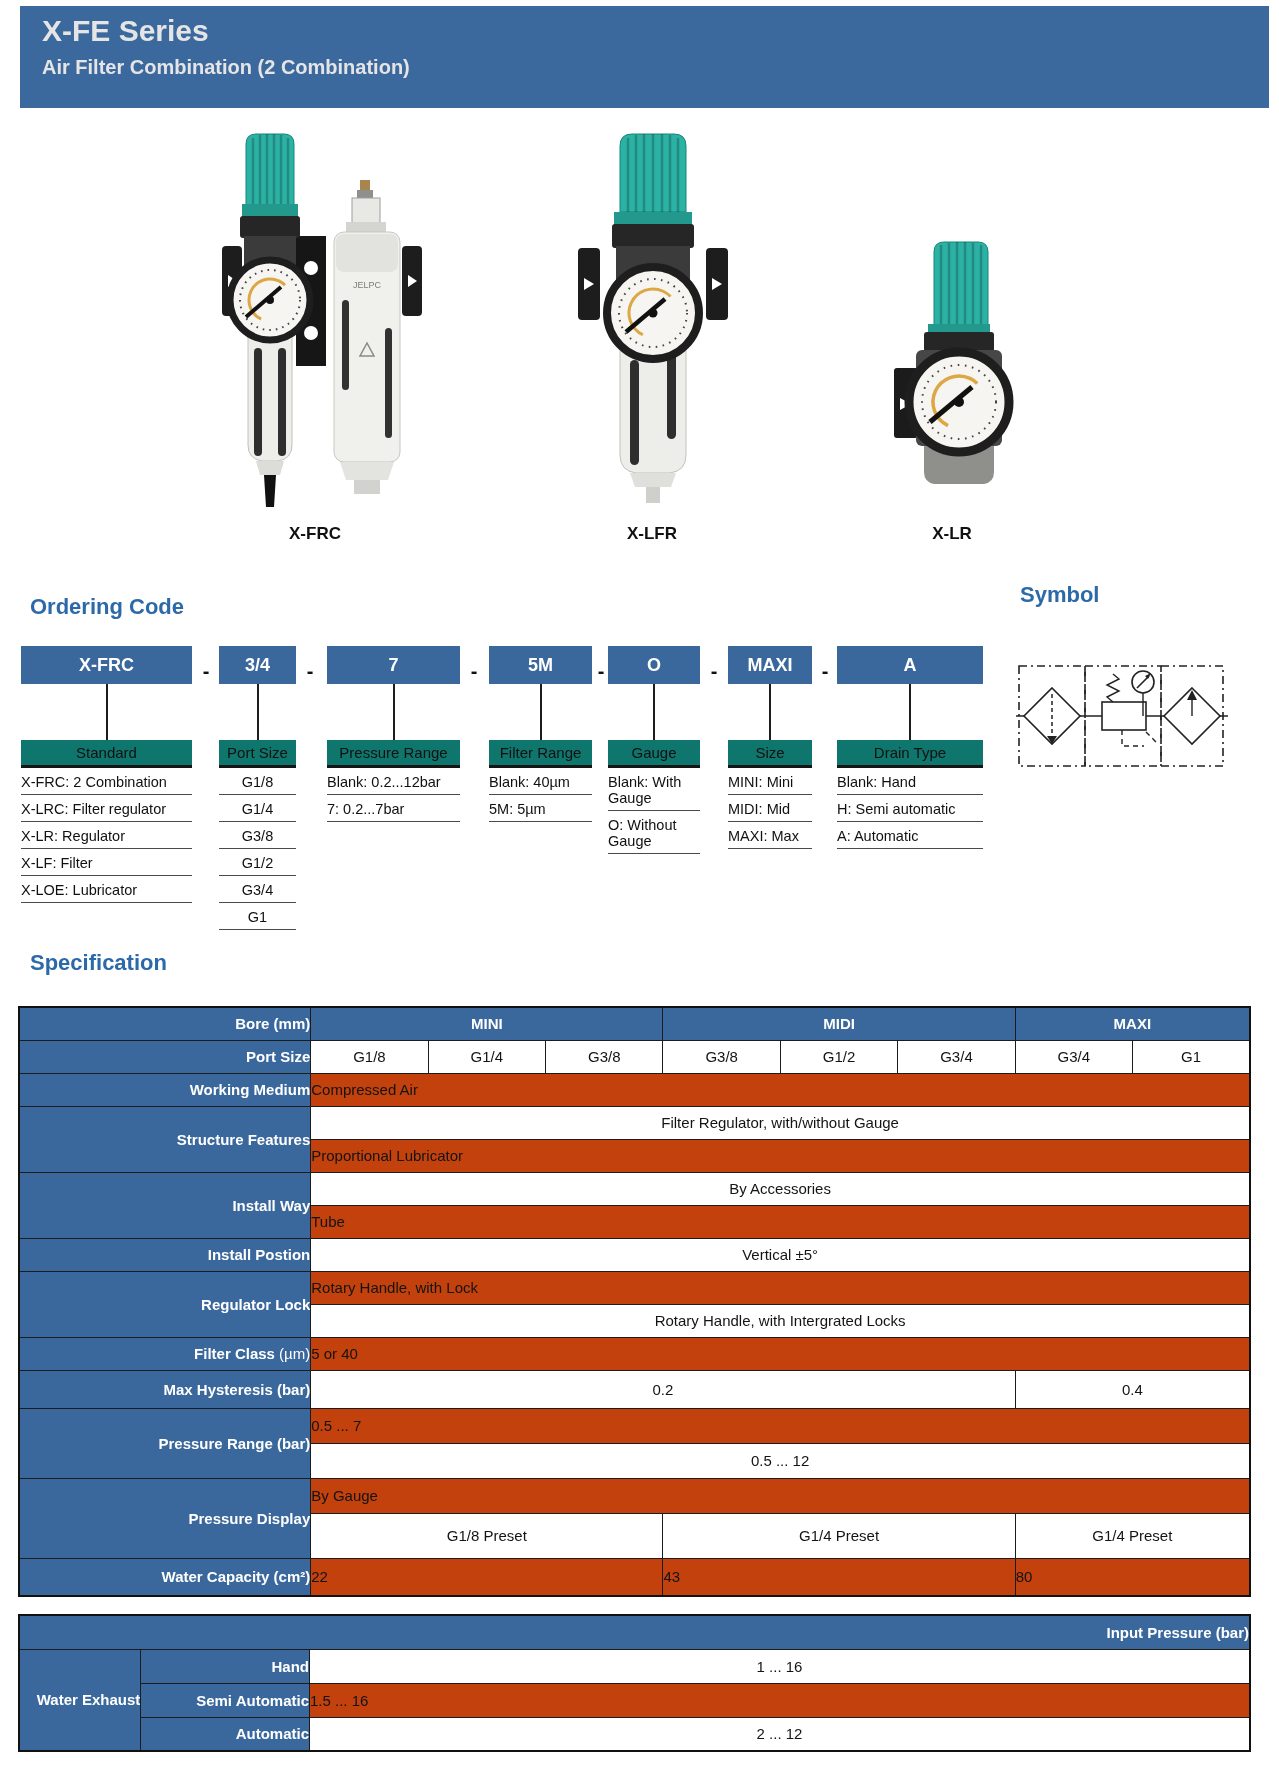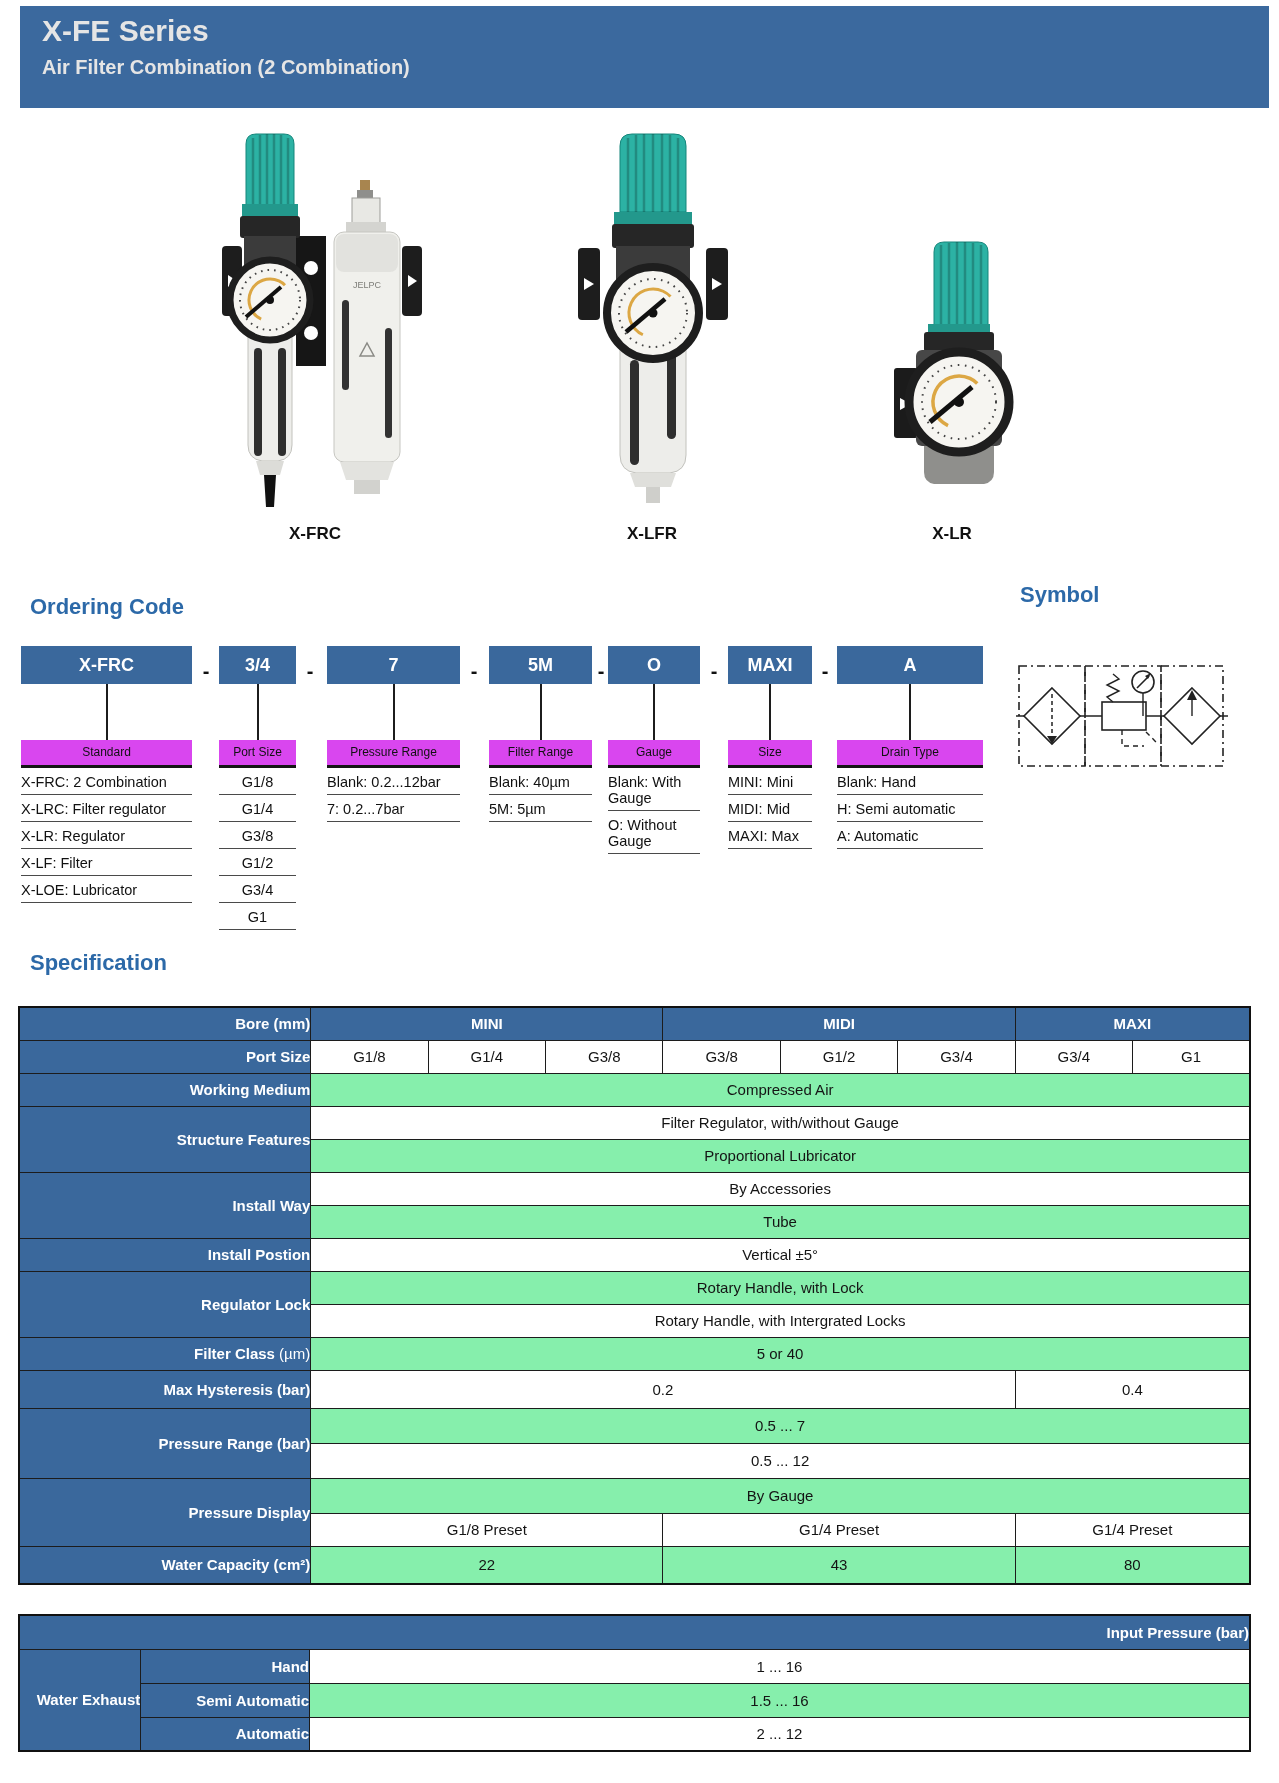--- a/index.html
+++ b/index.html
@@ -17,36 +17,36 @@
 
   
   .prod-label{position:absolute;width:140px;text-align:center;font-size:17px;
               font-weight:bold;color:#111;}
 
   
   .seg{position:absolute;top:646px;}
   .code-box{height:38px;background:#3a689c;color:#fff;font-size:18px;font-weight:bold;
             text-align:center;line-height:38px;}
   .connector{width:2px;height:56px;background:#1c1c1c;margin:0 auto;}
-  .category{height:25px;background:#d946ef;border-bottom:3px solid #151515;
-            text-align:center;font-size:12px;line-height:25px;color:#111;}
+  .category{height:25px;background:#0f766e;border-bottom:3px solid #151515;
+            text-align:center;font-size:15px;line-height:25px;color:#111;}
   .opt{font-size:14.5px;padding:6px 0 4px 0;border-bottom:1px solid #4a4a4a;color:#111;}
   .opt.center{text-align:center;}
   .dash-sep{position:absolute;top:652px;width:14px;height:38px;line-height:38px;
             font-size:20px;font-weight:bold;text-align:center;color:#111;}
 
   
   table.spec{border-collapse:collapse;table-layout:fixed;background:#fff;}
   table.spec th,table.spec td{border:1.5px solid #1c1c1c;font-size:15px;padding:0;
                               overflow:hidden;}
   table.spec{border:2.5px solid #111;}
   th.lbl{background:#3a689c;color:#fff;text-align:right;padding-left:8px;font-weight:bold;}
   th.size{background:#3a689c;color:#fff;font-weight:bold;}
   td.w{background:#ffffff;text-align:center;}
-  td.g{background:#86efac;text-align:center;}
+  td.g{background:#c2410c;}
   .unit{font-weight:normal;}
 
   svg{display:block;}
 </style>
 </head>
 <body>
 
 <div class="page">
 
   <div class="header-bar">
@@ -354,21 +354,21 @@
       <th class="lbl" rowspan="2">Pressure Range (bar)</th>
       <td class="g" colspan="8">0.5 ... 7</td>
     </tr>
     <tr style="height:35px">
       <td class="w" colspan="8">0.5 ... 12</td>
     </tr>
     <tr style="height:35px">
       <th class="lbl" rowspan="2">Pressure Display</th>
       <td class="g" colspan="8">By Gauge</td>
     </tr>
-    <tr style="height:33px">
+    <tr style="height:45px">
       <td class="w" colspan="3">G1/8 Preset</td>
       <td class="w" colspan="3">G1/4 Preset</td>
       <td class="w" colspan="2">G1/4 Preset</td>
     </tr>
     <tr style="height:38px">
       <th class="lbl">Water Capacity (cm²)</th>
       <td class="g" colspan="3">22</td>
       <td class="g" colspan="3">43</td>
       <td class="g" colspan="2">80</td>
     </tr>

